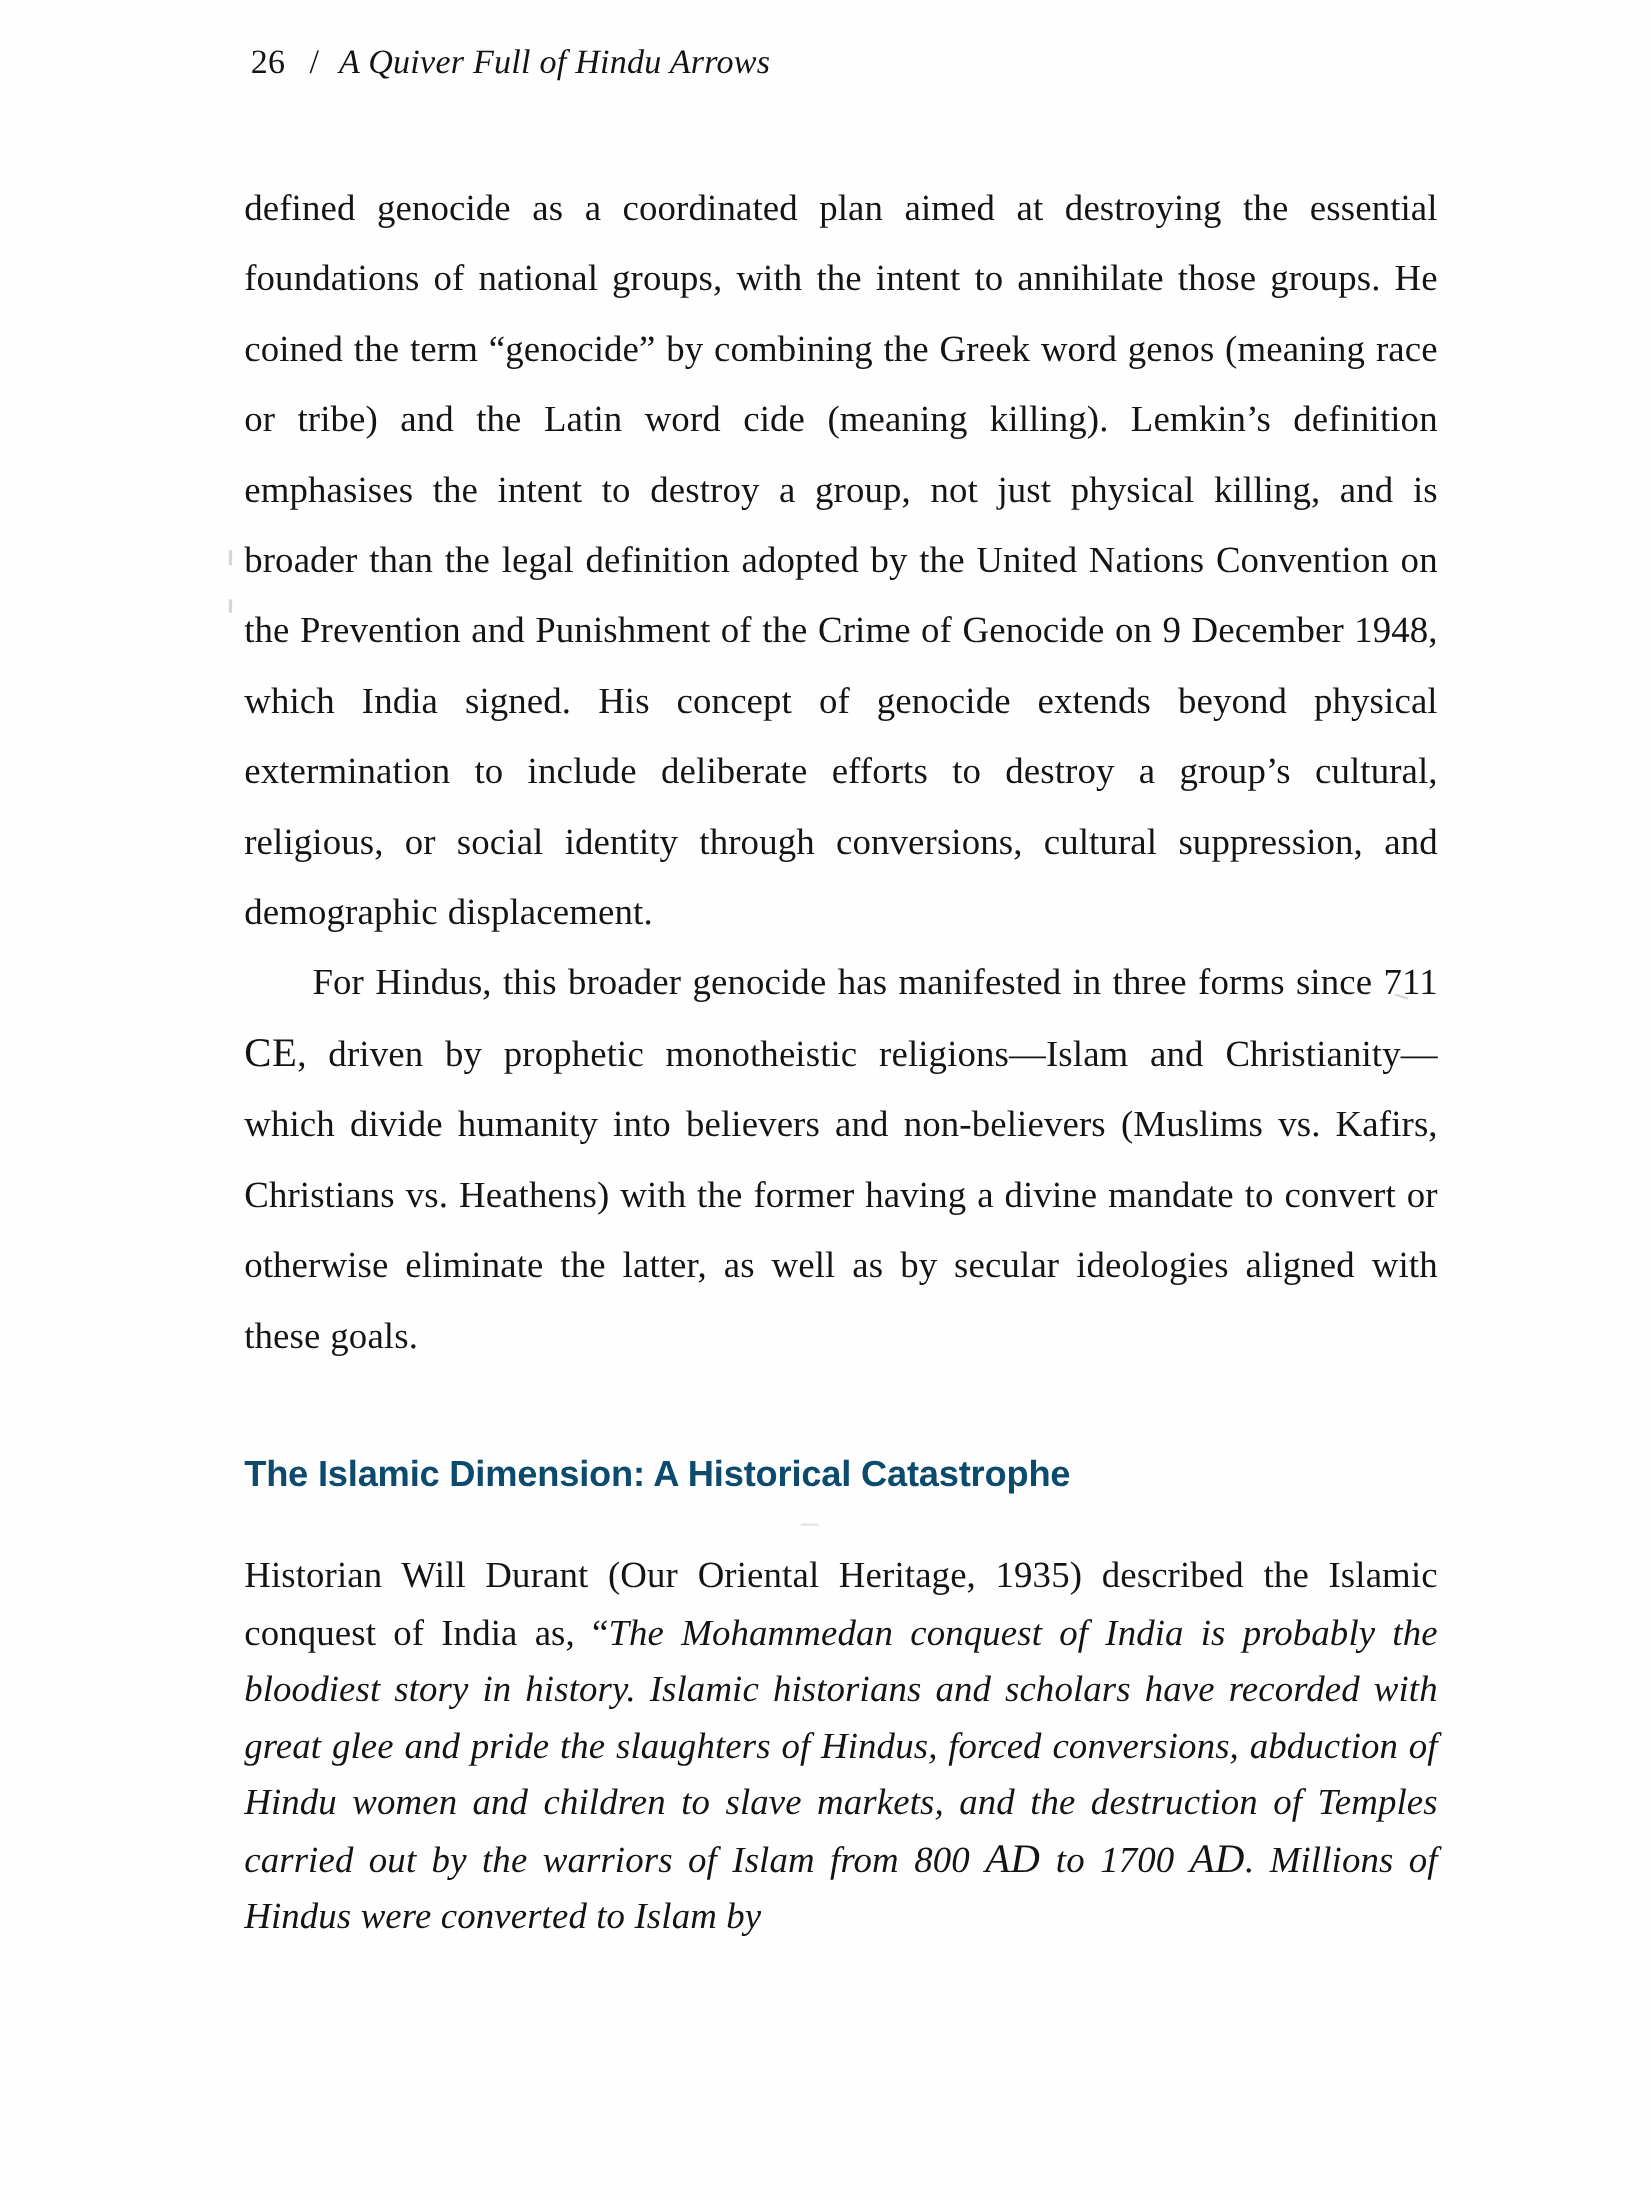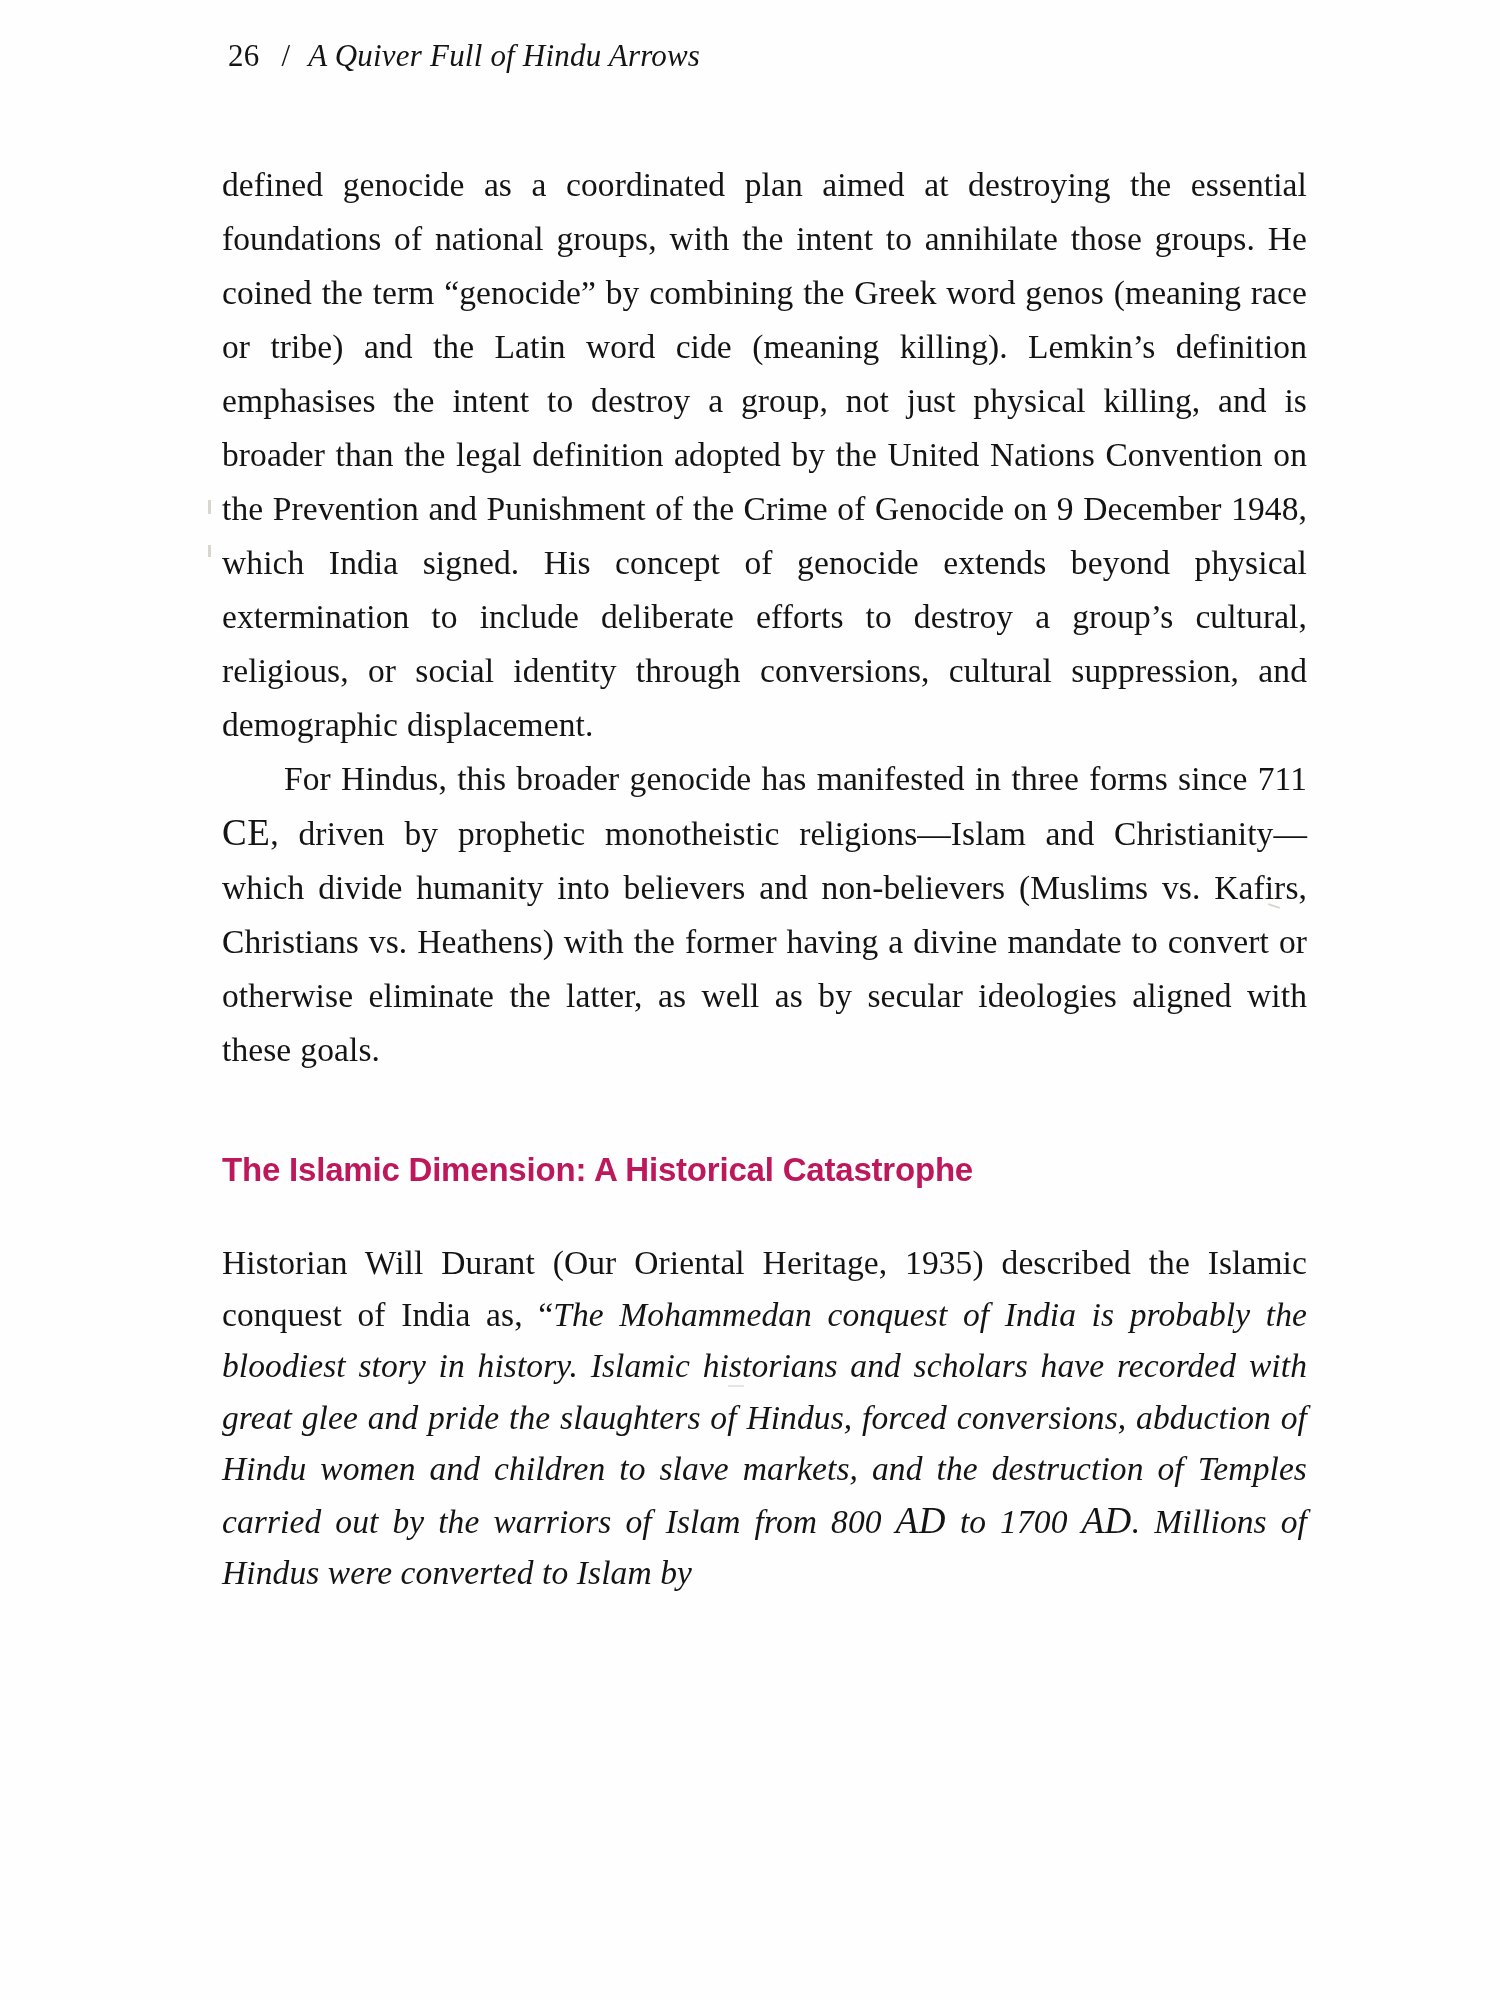--- a/index.html
+++ b/index.html
@@ -48,41 +48,41 @@
   .content {
     position: absolute;
     left: 222px;
     top: 158px;
     width: 1085px;
   }
 
   p.body-par {
     margin: 0;
     font-size: 33.5px;
-    line-height: 54px;
+    line-height: 64px;
     text-align: justify;
     text-justify: inter-word;
     letter-spacing: 0.1px;
     word-spacing: 0.5px;
   }
   p.indent {
     text-indent: 62px;
   }
   .smallcaps {
     font-size: 37px;
     letter-spacing: 0.5px;
   }
 
   h2.section-head {
     margin: 0;
     font-family: "Liberation Sans", sans-serif;
     font-weight: bold;
     font-size: 33px;
     letter-spacing: -0.2px;
-    color: #be185d;
+    color: #0c4a6e;
   }
   .space-before-head { height: 74px; }
   .space-after-head { height: 48px; }
 
   p.quote-par {
     margin: 0;
     font-size: 33.5px;
     line-height: 51.5px;
     text-align: justify;
     letter-spacing: 0.1px;

